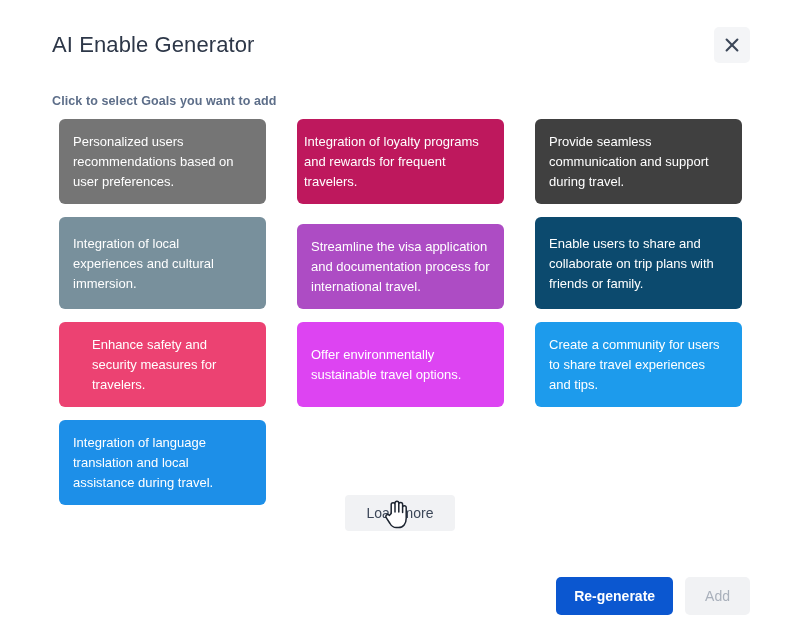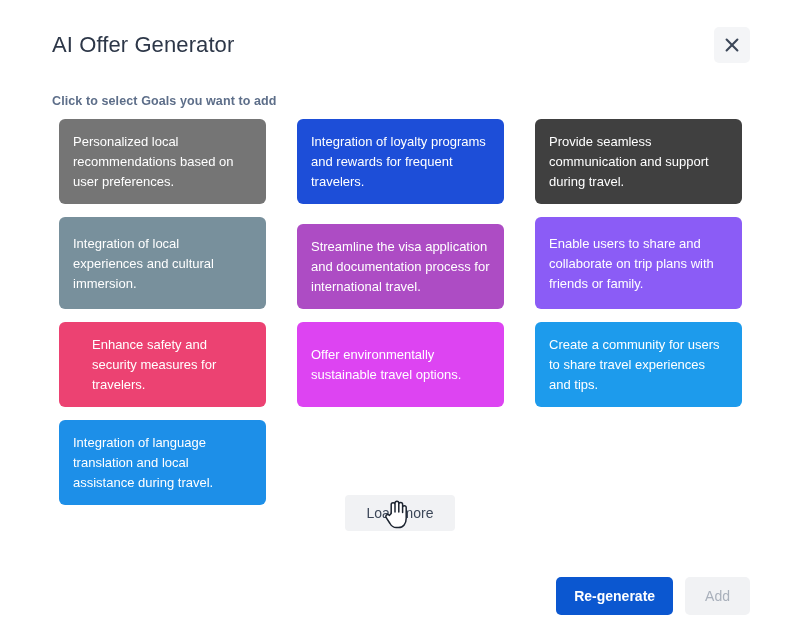--- a/index.html
+++ b/index.html
@@ -182,40 +182,40 @@
 </style>
 </head>
 <body>
 
 <div class="backdrop-corner"></div>
 <div class="backdrop-strip"></div>
 
 <div class="modal">
 
   <div class="modal-header">
-    <h1 class="modal-title">AI Offer Generator</h1>
+    <h1 class="modal-title">AI Enable Generator</h1>
   </div>
 
   <button class="close-button">
     <span>
       <svg width="16" height="16" viewBox="0 0 16 16" aria-hidden="true">
         <path d="M2.6 2.6 L13.4 13.4 M13.4 2.6 L2.6 13.4" stroke="#3c4758" stroke-width="2.1" stroke-linecap="round"></path>
       </svg>
     </span>
   </button>
 
   <div class="subtitle">Click to select Goals you want to add</div>
 
   <div class="goals-grid">
-    <button class="goal-card" style="background-color: rgb(117, 117, 117);">Personalized local recommendations based on user preferences.</button>
-    <button class="goal-card" style="background-color: #1d4ed8;">Integration of loyalty programs and rewards for frequent travelers.</button>
+    <button class="goal-card" style="background-color: rgb(117, 117, 117);">Personalized users recommendations based on user preferences.</button>
+    <button class="goal-card" style="background-color: #be185d; padding-left: 7px;">Integration of loyalty programs and rewards for frequent travelers.</button>
     <button class="goal-card" style="background-color: #404040;">Provide seamless communication and support during travel.</button>
     <button class="goal-card" style="background-color: rgb(120, 144, 156);">Integration of local experiences and cultural immersion.</button>
     <button class="goal-card" style="background-color: rgb(173, 76, 196); margin-top: 7px;">Streamline the visa application and documentation process for international travel.</button>
-    <button class="goal-card" style="background-color: #8b5cf6;">Enable users to share and collaborate on trip plans with friends or family.</button>
+    <button class="goal-card" style="background-color: #0c4a6e;">Enable users to share and collaborate on trip plans with friends or family.</button>
     <button class="goal-card" style="background-color: rgb(236, 66, 114); padding-left: 33px;">Enhance safety and security measures for travelers.</button>
     <button class="goal-card" style="background-color: rgb(221, 68, 242);">Offer environmentally sustainable travel options.</button>
     <button class="goal-card" style="background-color: rgb(29, 155, 236);">Create a community for users to share travel experiences and tips.</button>
     <button class="goal-card" style="background-color: rgb(29, 143, 232);">Integration of language translation and local assistance during travel.</button>
   </div>
 
   <div class="load-more-wrap">
     <button class="load-more-button">Load more</button>
   </div>
 

